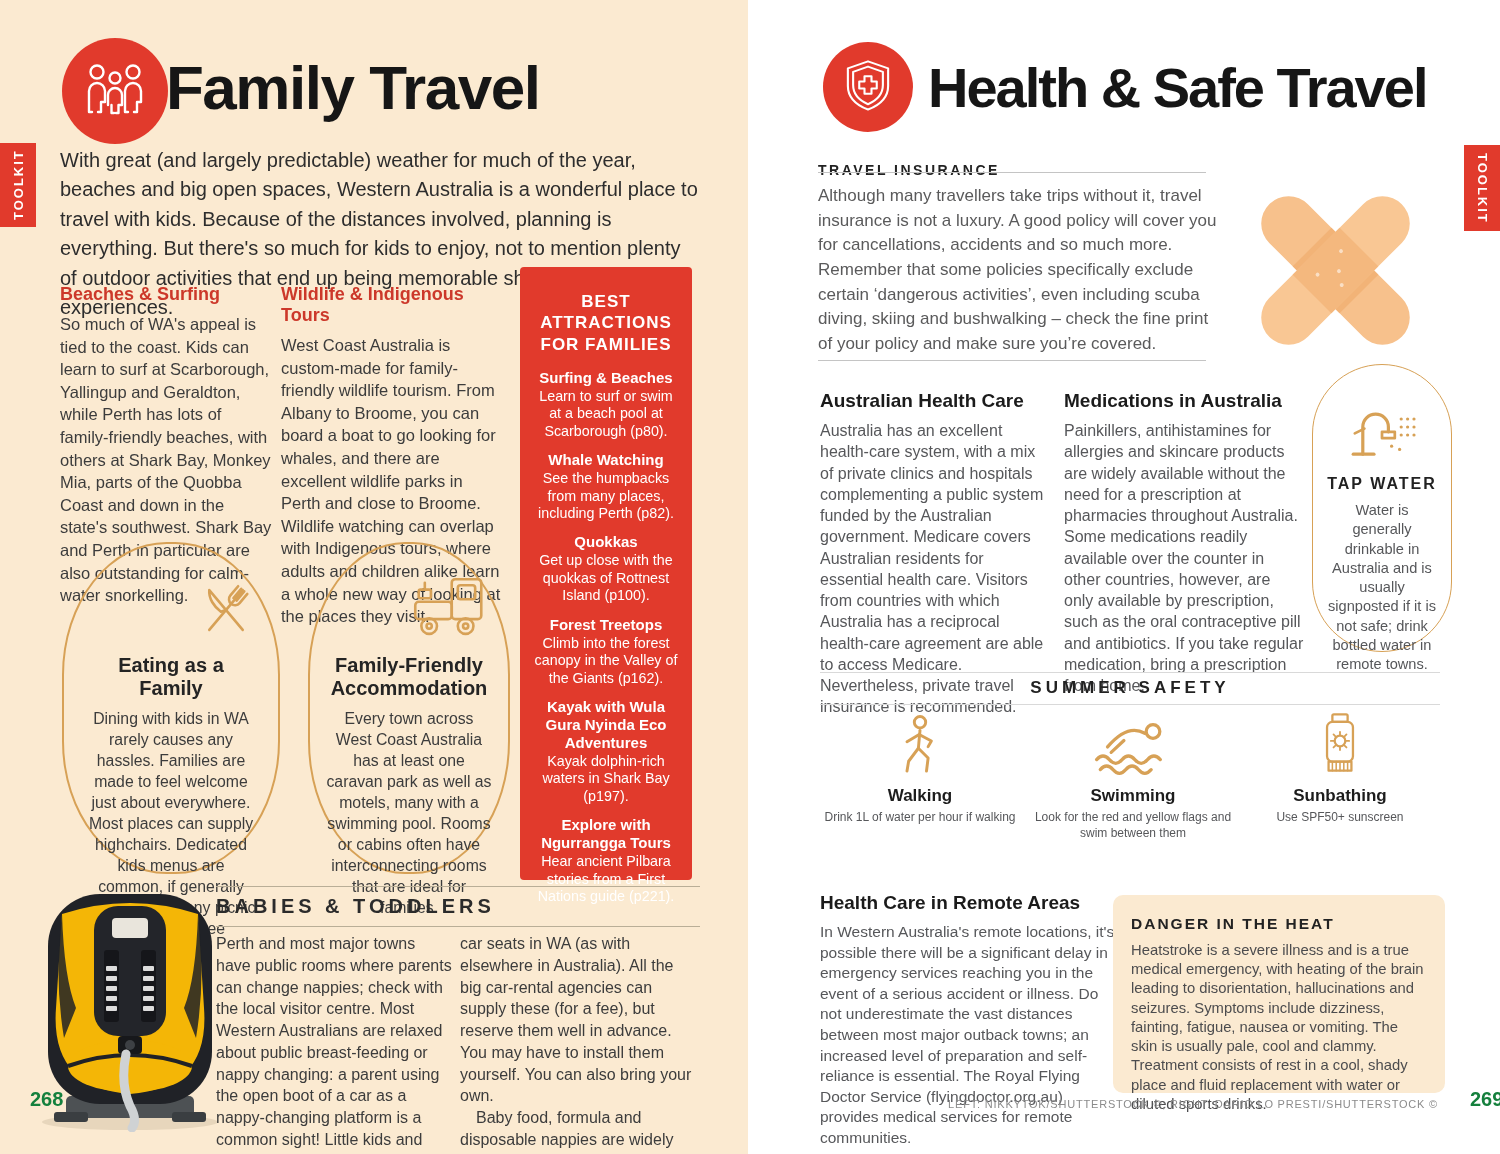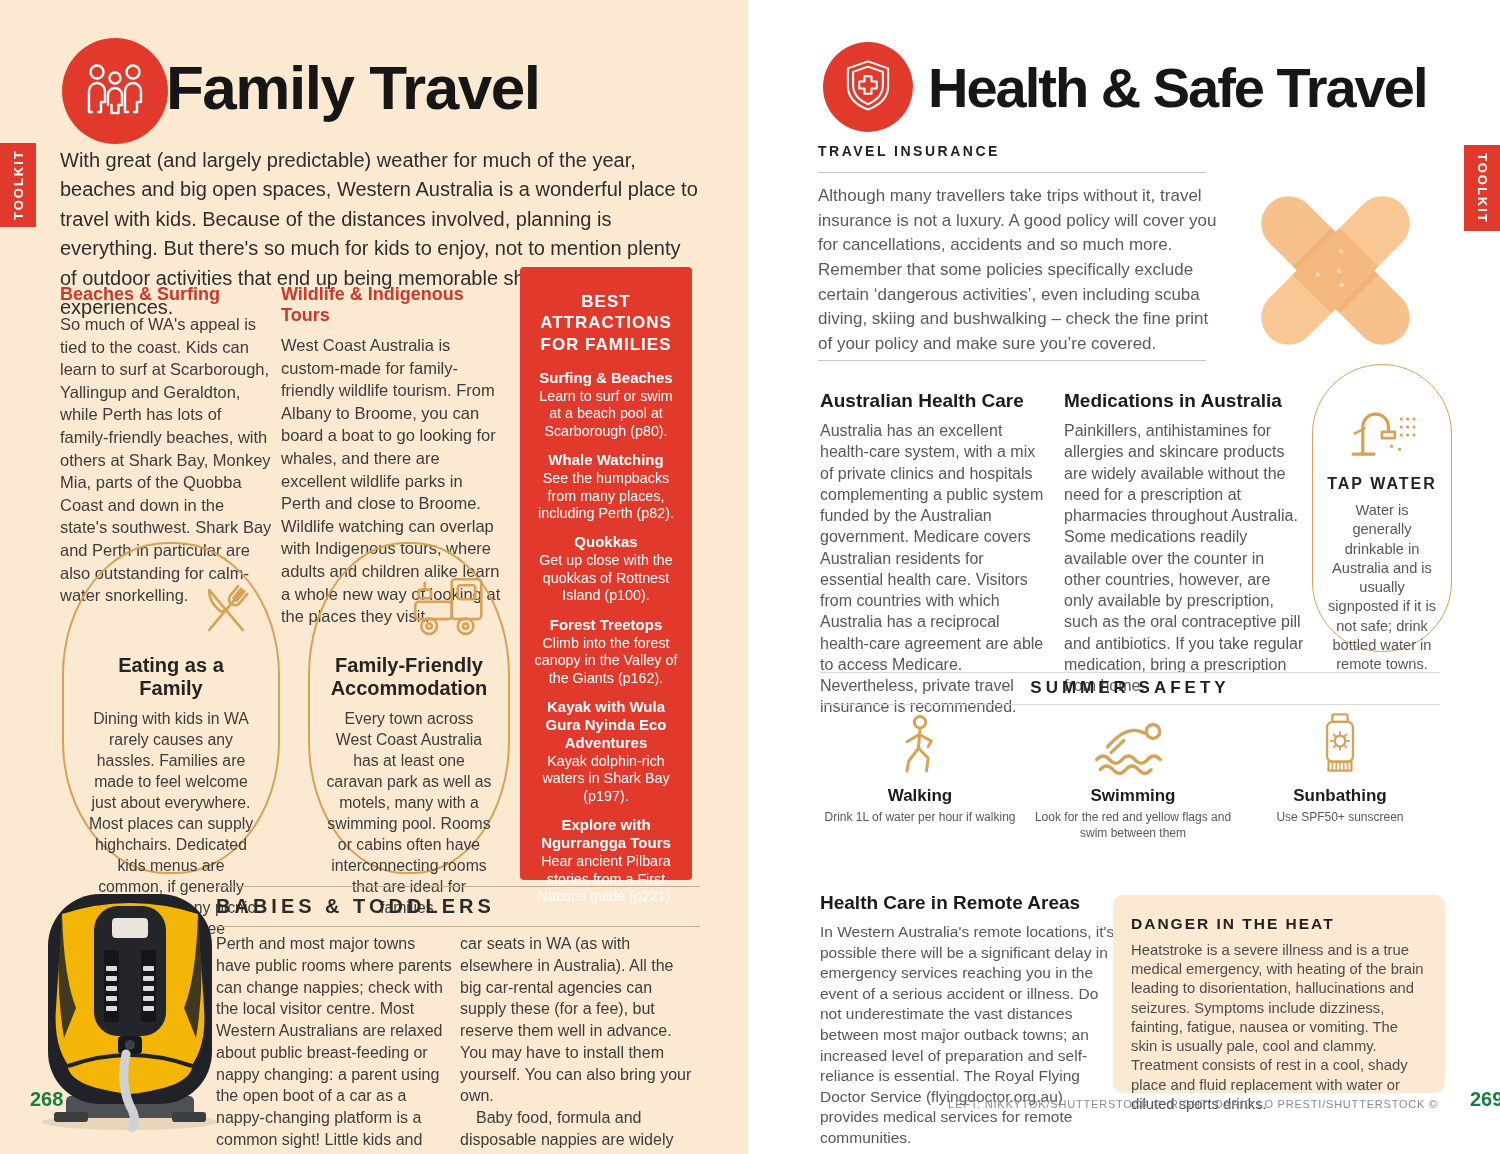--- a/index.html
+++ b/index.html
@@ -248,21 +248,21 @@
     <span>
       <svg width="56" height="56" viewBox="0 0 64 64" fill="none" stroke="#fff" stroke-width="2.4" stroke-linecap="round" stroke-linejoin="round">
         <path d="M32 5 L55 13 V33 C55 47 45 55 32 60 C19 55 9 47 9 33 V13 Z"></path>
         <path d="M32 11 L49 17 V32 C49 43 41 50 32 54 C23 50 15 43 15 32 V17 Z"></path>
         <path d="M28 22 h8 v6 h6 v8 h-6 v6 h-8 v-6 h-6 v-8 h6 z"></path>
       </svg>
     </span>
   </div>
   <div class="title" style="left:928px; top:55px; font-size:56px; letter-spacing:-2px;">Health &amp; Safe Travel</div>
 
-  <div class="sec-label" style="left:818px; top:143px;">TRAVEL INSURANCE</div>
+  <div class="sec-label" style="left:818px; top:162px;">TRAVEL INSURANCE</div>
   <div class="gray-rule" style="left:818px; top:172px; width:388px;"></div>
   <div class="ins-body">Although many travellers take trips without it, travel insurance is not a luxury. A good policy will cover you for cancellations, accidents and so much more. Remember that some policies specifically exclude certain ‘dangerous activities’, even including scuba diving, skiing and bushwalking – check the fine print of your policy and make sure you’re covered.</div>
   <div class="gray-rule" style="left:818px; top:360px; width:388px;"></div>
 
   <div class="bandage">
     <svg width="215" height="205" viewBox="0 0 220 210">
       <g transform="rotate(45 110 105)">
         <rect x="14" y="77" width="192" height="56" rx="28" fill="#f7c18c"></rect>
         <rect x="76" y="77" width="68" height="56" fill="#f2b377"></rect>
         <circle cx="92" cy="92" r="2" fill="#fff" opacity="0.55"></circle>

